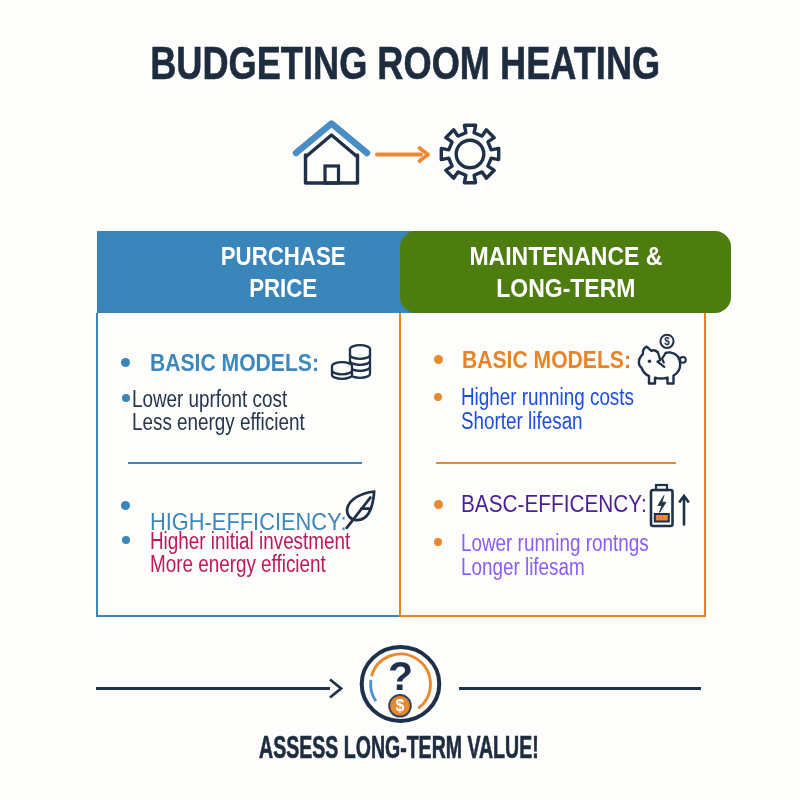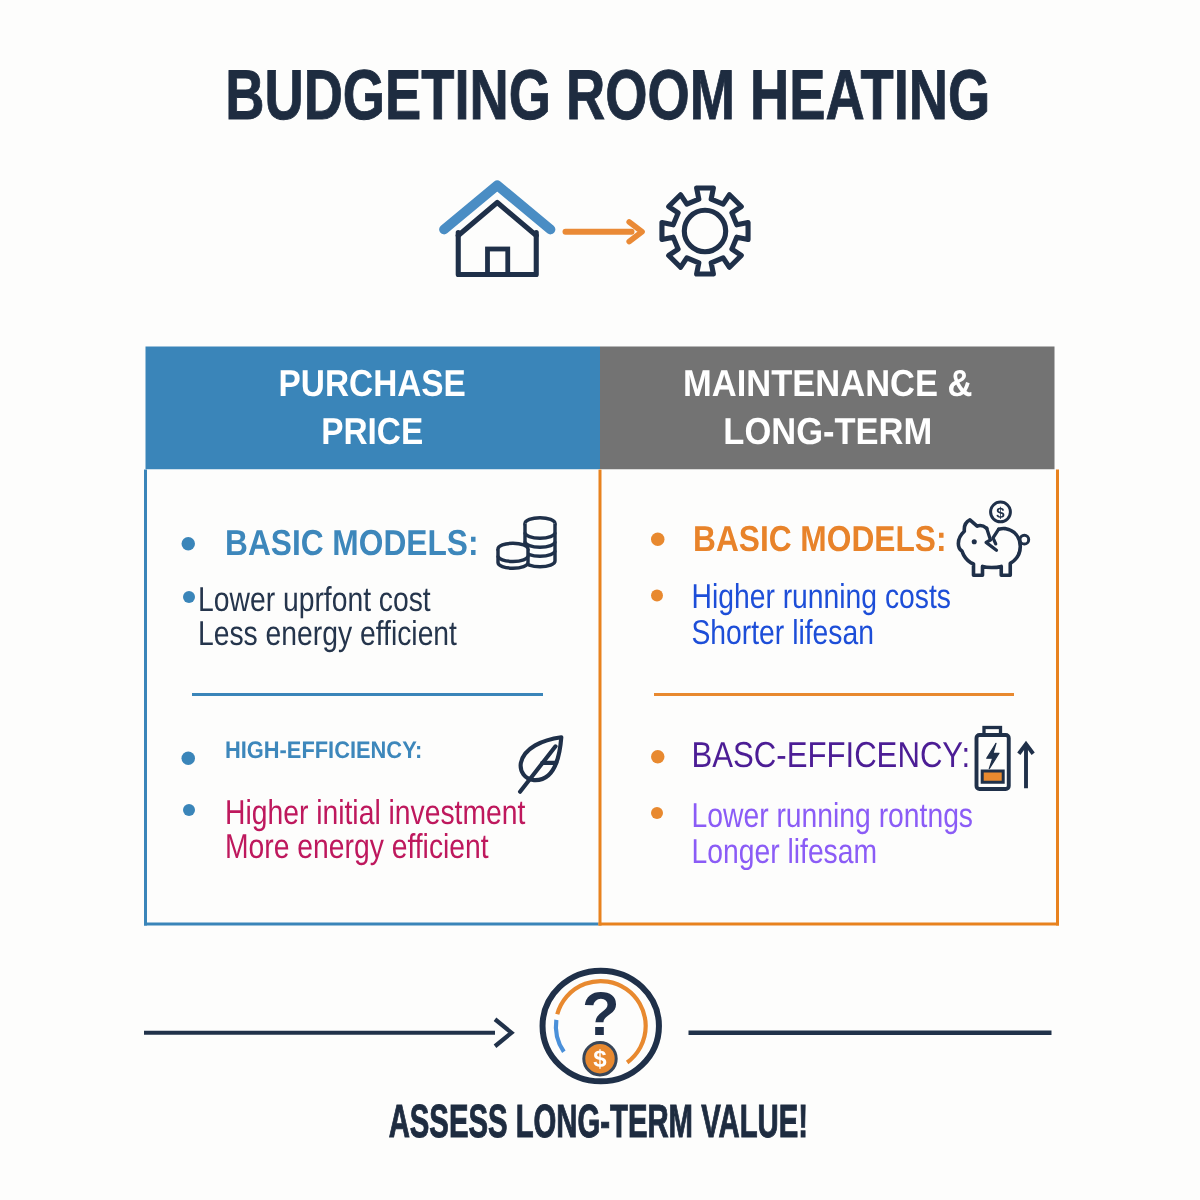--- a/index.html
+++ b/index.html
@@ -27,25 +27,25 @@
 <svg class="abs" style="left:374px;top:144px;" width="60" height="20" viewBox="0 0 60 20">
   <line x1="3" y1="10.5" x2="47" y2="10.5" stroke="#ea8a36" stroke-width="4" stroke-linecap="round"></line>
   <path d="M45.5,4 L54,10.5 L45.5,17" fill="none" stroke="#ea8a36" stroke-width="3.8" stroke-linecap="round" stroke-linejoin="round"></path>
 </svg>
 
 <svg class="abs" style="left:436px;top:120px;" width="68" height="68" viewBox="-34 -34 68 68">
   <path d="M-5.6,-28.7 L5.6,-28.7 L4.1,-21.2 L12.1,-17.9 L16.3,-24.2 L24.2,-16.3 L17.9,-12.1 L21.2,-4.1 L28.7,-5.6 L28.7,5.6 L21.2,4.1 L17.9,12.1 L24.2,16.3 L16.3,24.2 L12.1,17.9 L4.1,21.2 L5.6,28.7 L-5.6,28.7 L-4.1,21.2 L-12.1,17.9 L-16.3,24.2 L-24.2,16.3 L-17.9,12.1 L-21.2,4.1 L-28.7,5.6 L-28.7,-5.6 L-21.2,-4.1 L-17.9,-12.1 L-24.2,-16.3 L-16.3,-24.2 L-12.1,-17.9 L-4.1,-21.2 Z" fill="none" stroke="#1f3049" stroke-width="3.4" stroke-linejoin="round"></path>
   <circle cx="0" cy="0" r="13.8" fill="none" stroke="#1f3049" stroke-width="3.4"></circle>
 </svg>
 
-<div class="abs" style="left:97px;top:231px;width:303px;height:82px;background:#3a85b9;color:#ffffff;font-weight:bold;font-size:25px;line-height:32px;text-align:center;display:flex;align-items:center;justify-content:center;">
+<div class="abs" style="left:97px;top:231px;width:303px;height:82px;background:#3a85b9;color:#ffffff;font-weight:bold;font-size:25px;line-height:32px;text-align:center;display:flex;align-items:center;justify-content:center;padding-left:35px;">
     <span class="condH" style="transform:scaleX(0.89);">PURCHASE<br>PRICE</span>
   </div>
 
-<div class="abs" style="left:400px;top:231px;width:303px;height:82px;background:#737373;color:#ffffff;font-weight:bold;font-size:25px;line-height:32px;text-align:center;display:flex;align-items:center;justify-content:center;">
+<div class="abs" style="left:400px;top:231px;width:331px;height:82px;background:#4d7c0f;color:#ffffff;font-weight:bold;font-size:25px;line-height:32px;text-align:center;display:flex;align-items:center;justify-content:center;border-radius:16px;">
     <span class="condH" style="transform:scaleX(0.92);">MAINTENANCE &amp;<br>LONG-TERM</span>
   </div>
 
 <div class="abs" style="left:96px;top:313px;width:303px;height:302px;border-left:2px solid #3a85b9;border-bottom:2px solid #3a85b9;background:#fdfdfc;"></div>
 
 <div class="abs" style="left:399px;top:313px;width:303px;height:302px;border-left:2px solid #e8821e;border-right:2px solid #e8821e;border-bottom:2px solid #e8821e;background:#fdfdfc;"></div>
 
 <div class="abs" style="left:121px;top:358px;width:9px;height:9px;border-radius:50%;background:#3a85b9;"></div>
 
 <div class="abs" style="left:150px;top:349px;font-weight:bold;font-size:24px;color:#3d87bb;"><span class="condL">BASIC MODELS:</span></div>
@@ -64,21 +64,21 @@
 </svg>
 
 <div class="abs" style="left:122px;top:394px;width:8px;height:8px;border-radius:50%;background:#3a85b9;"></div>
 
 <div class="abs navy" style="left:132px;top:388px;font-size:23px;line-height:22.5px;color:#25354c;"><span class="condB">Lower uprfont cost<br>Less energy efficient</span></div>
 
 <div class="abs" style="left:128px;top:462px;width:234px;height:1.6px;background:#3a85b9;"></div>
 
 <div class="abs" style="left:121px;top:501px;width:9px;height:9px;border-radius:50%;background:#3a85b9;"></div>
 
-<div class="abs" style="left:150px;top:492px;font-weight:bold;font-size:16px;color:#3d87bb;"><span class="condL" style="transform:scaleX(0.91);">HIGH-EFFICIENCY:</span></div>
+<div class="abs" style="left:150px;top:508px;font-weight:normal;font-size:24px;color:#3d87bb;"><span class="condL" style="transform:scaleX(0.91);">HIGH-EFFICIENCY:</span></div>
 
 <svg class="abs" style="left:341px;top:486px;" width="40" height="44" viewBox="0 0 36 40">
   <path d="M30,5 C18.5,6.5 7.5,11.5 5.5,20.5 C4.6,26 8,30.5 13.5,31 C22.5,31.5 28.5,24 30,5 Z" fill="none" stroke="#1f3049" stroke-width="2.5" stroke-linejoin="round"></path>
   <path d="M5,38 L26.5,10.5" fill="none" stroke="#1f3049" stroke-width="2.5" stroke-linecap="round"></path>
   <path d="M18.5,20.5 L27,20.5" fill="none" stroke="#1f3049" stroke-width="2.5" stroke-linecap="round"></path>
 </svg>
 
 <div class="abs" style="left:122px;top:536px;width:8px;height:8px;border-radius:50%;background:#3a85b9;"></div>
 
 <div class="abs navy" style="left:150px;top:530px;font-size:23px;line-height:22.5px;color:#be185d;"><span class="condB">Higher initial investment<br>More energy efficient</span></div>

